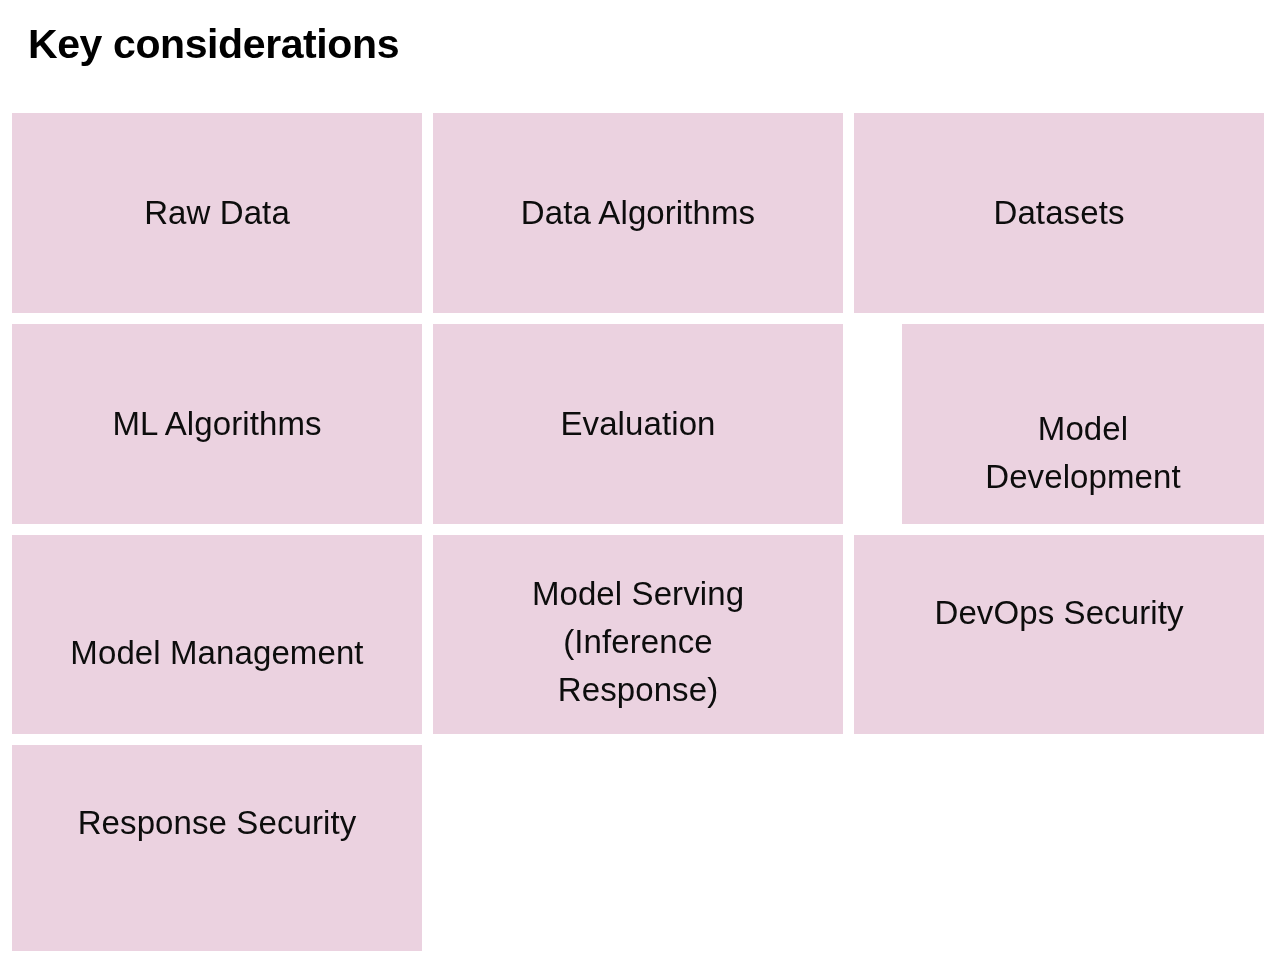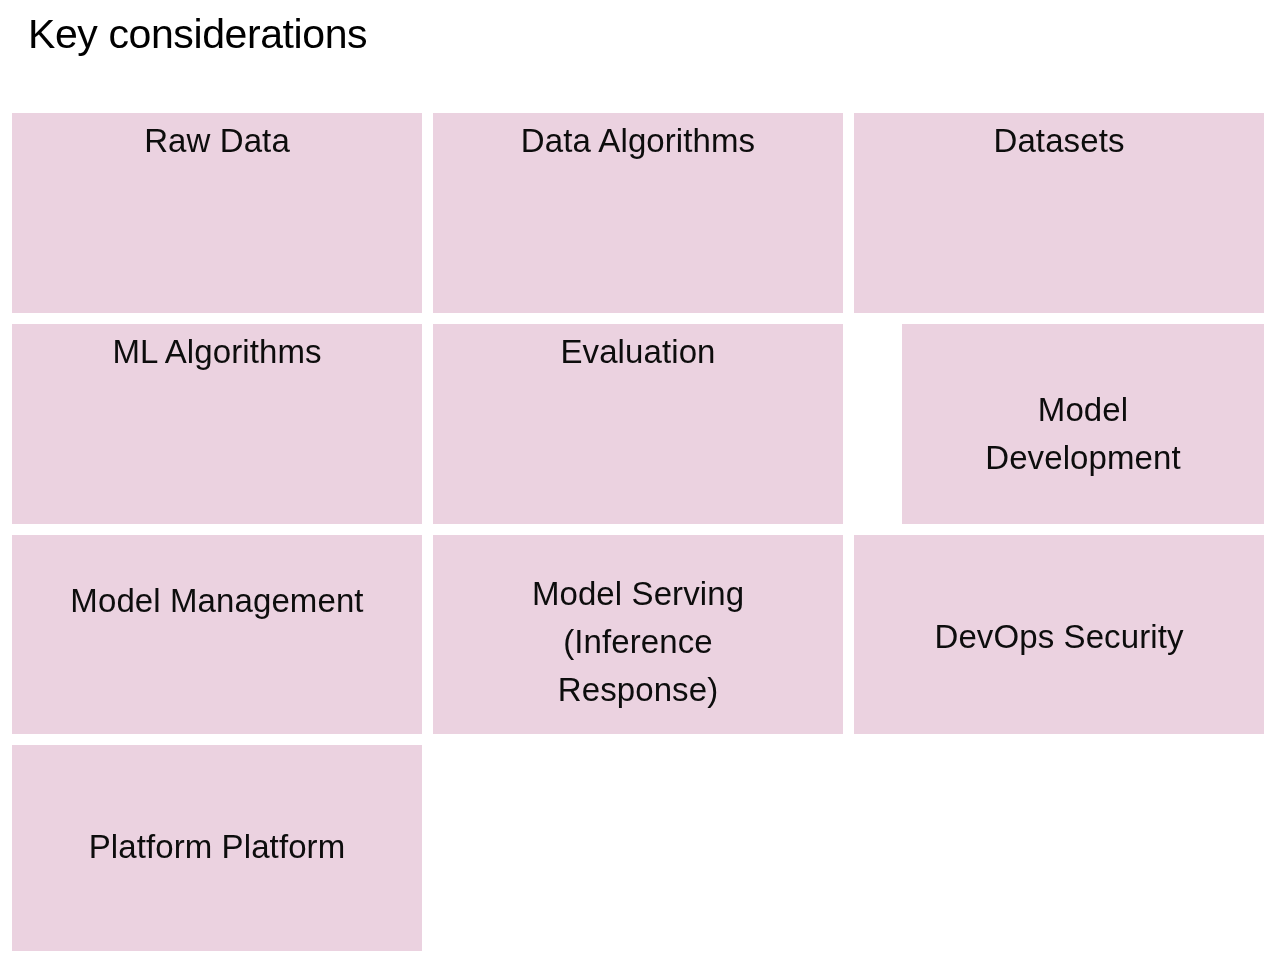--- a/index.html
+++ b/index.html
@@ -17,67 +17,67 @@
   .slide {
     position: relative;
     width: 1276px;
     height: 964px;
     background: #ffffff;
     box-sizing: border-box;
   }
   .slide-title {
     position: absolute;
     left: 28px;
-    top: 12px;
+    top: 22px;
     font-size: 41px;
-    font-weight: 400;
+    font-weight: 700;
     letter-spacing: -0.4px;
     color: #000000;
     line-height: 1.12;
     white-space: nowrap;
   }
   .grid {
     position: absolute;
     left: 12px;
     top: 113px;
     width: 1252px;
     height: 839px;
     display: grid;
     grid-template-columns: 410px 410px 410px;
     grid-template-rows: 200px 200px 199px 206px;
     column-gap: 11px;
     row-gap: 11px;
   }
   .cell {
     background: #EBD2E0;
     display: flex;
-    align-items: flex-start;
+    align-items: center;
     justify-content: center;
     text-align: center;
     padding: 4px 10px;
     box-sizing: border-box;
   }
   .cell-label {
     font-size: 33px;
     font-weight: 400;
     color: #0d0d0d;
     line-height: 1.46;
     letter-spacing: 0.1px;
     max-width: 100%;
   }
   
-  .cell.r3c1 { align-items: flex-start; padding-top: 62px; margin-left: 48px; }
+  .cell.r3c1 { align-items: center; padding-top: 62px; margin-left: 48px; }
   .cell.r3c1 .cell-label { max-width: 230px; }
   
   .cell.r3c3 .cell-label { max-width: 400px; }
   
   .cell.r4c1 { align-items: flex-start; padding-top: 35px; }
   .cell.r4c1 .cell-label { max-width: 280px; }
   
-  .cell.r4c2, .cell.r4c3 { align-items: flex-start; padding-top: 78px; }
+  .cell.r4c2, .cell.r4c3 { align-items: flex-start; padding-top: 54px; }
   .cell.r3c2 .cell-label { max-width: 395px; margin-top: 38px; }
 </style>
 </head>
 <body>
 
 <div class="slide">
 
   <div class="slide-title">Key considerations</div>
 
   <div class="grid">
@@ -114,17 +114,17 @@
 
     <div class="cell r4c1">
       <span class="cell-label">Model Serving (Inference Response)</span>
     </div>
 
     <div class="cell r4c2">
       <span class="cell-label">DevOps Security</span>
     </div>
 
     <div class="cell r4c3">
-      <span class="cell-label">Platform Platform</span>
+      <span class="cell-label">Response Security</span>
     </div>
 
   </div>
 </div>
 
 </body></html>

